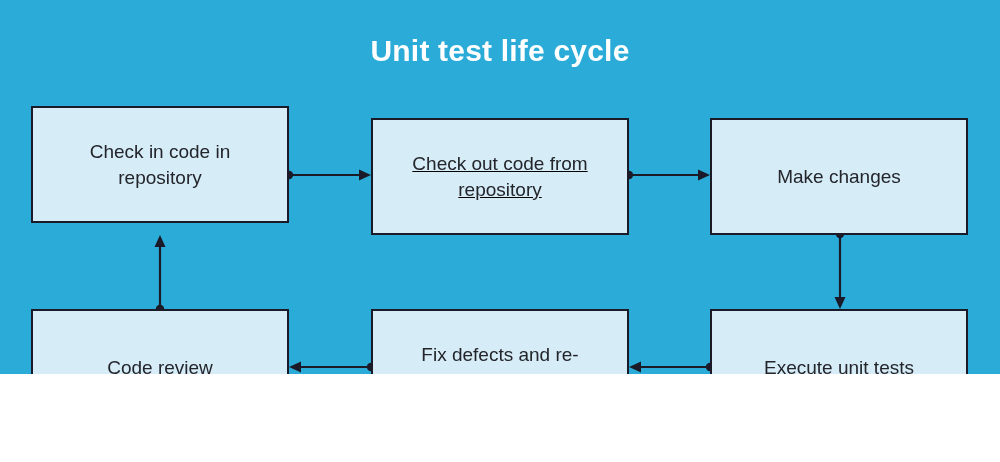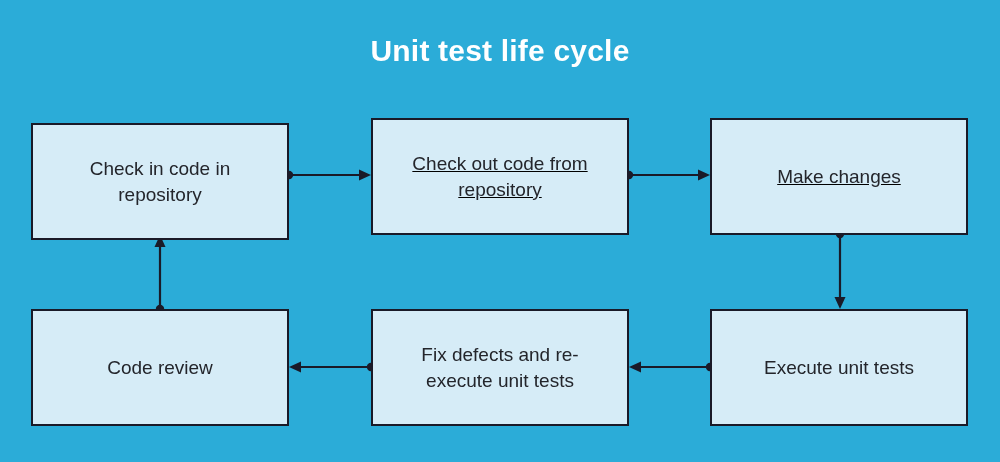--- a/index.html
+++ b/index.html
@@ -4,21 +4,21 @@
 <title>Unit test life cycle</title>
 <style>
   html, body {
     margin: 0;
     padding: 0;
     background: #ffffff;
   }
   #canvas {
     position: relative;
     width: 1000px;
-    height: 462px;
+    height: 374px;
     overflow: hidden;
     background: #2BACD8;
     font-family: "Liberation Sans", "DejaVu Sans", sans-serif;
   }
   #diagram-title {
     position: absolute;
     left: 0;
     top: 32px;
     width: 1000px;
     text-align: center;
@@ -41,23 +41,23 @@
     padding: 4px 14px;
   }
   .node-label {
     color: #23252B;
     font-size: 19px;
     line-height: 26px;
     text-align: center;
     white-space: pre-line;
   }
   
-  #node-0 { left: 31px;  top: 123px; }
+  #node-0 { left: 31px;  top: 106px; }
   #node-1 { left: 371px; top: 118px; text-decoration: underline; }
-  #node-2 { left: 710px; top: 118px; text-decoration: underline; }
+  #node-2 { left: 710px; top: 118px; }
   #node-3 { left: 710px; top: 309px; }
   #node-4 { left: 371px; top: 309px; }
   #node-5 { left: 31px;  top: 309px; }
 
   #edge-layer {
     position: absolute;
     left: 0;
     top: 0;
     width: 1000px;
     height: 462px;

